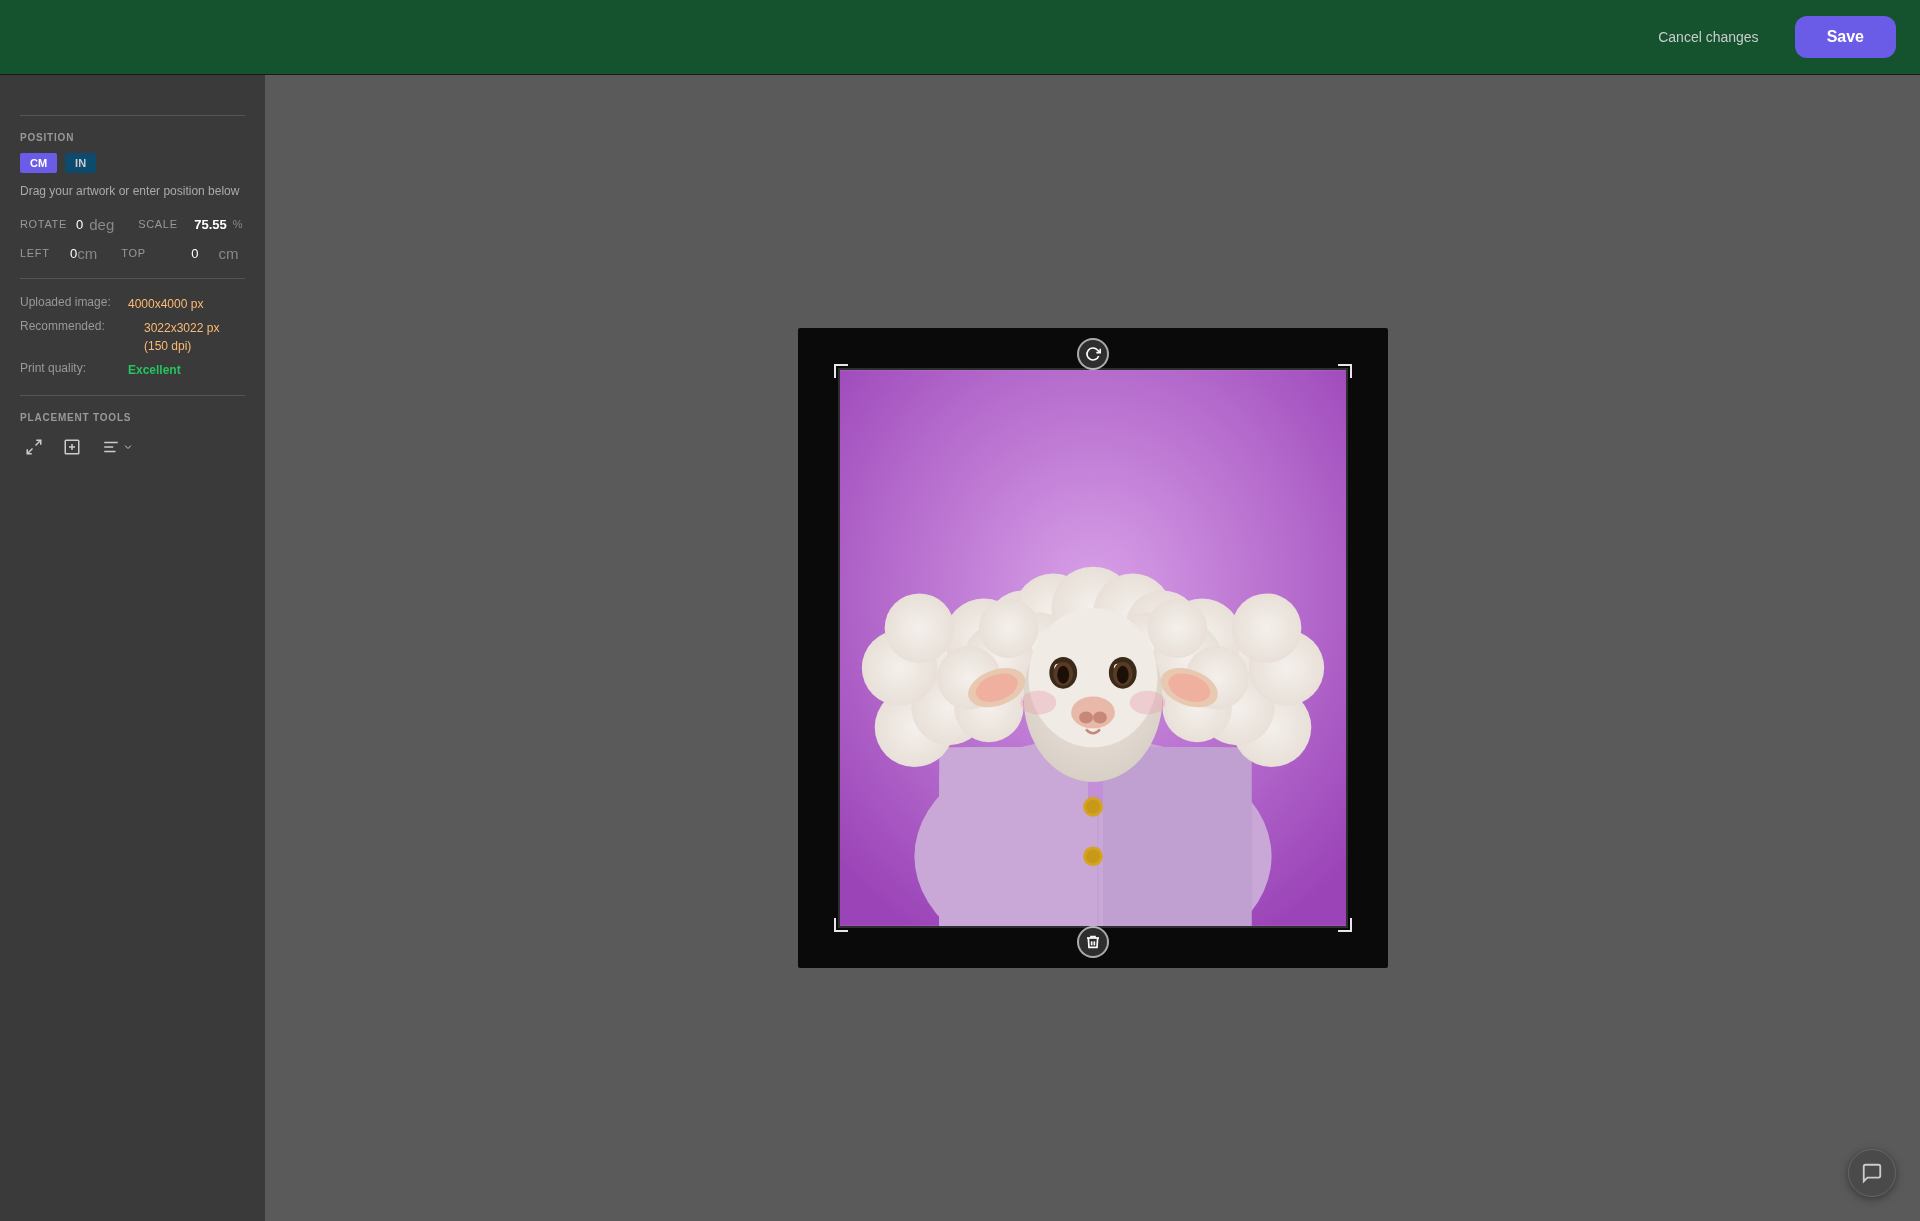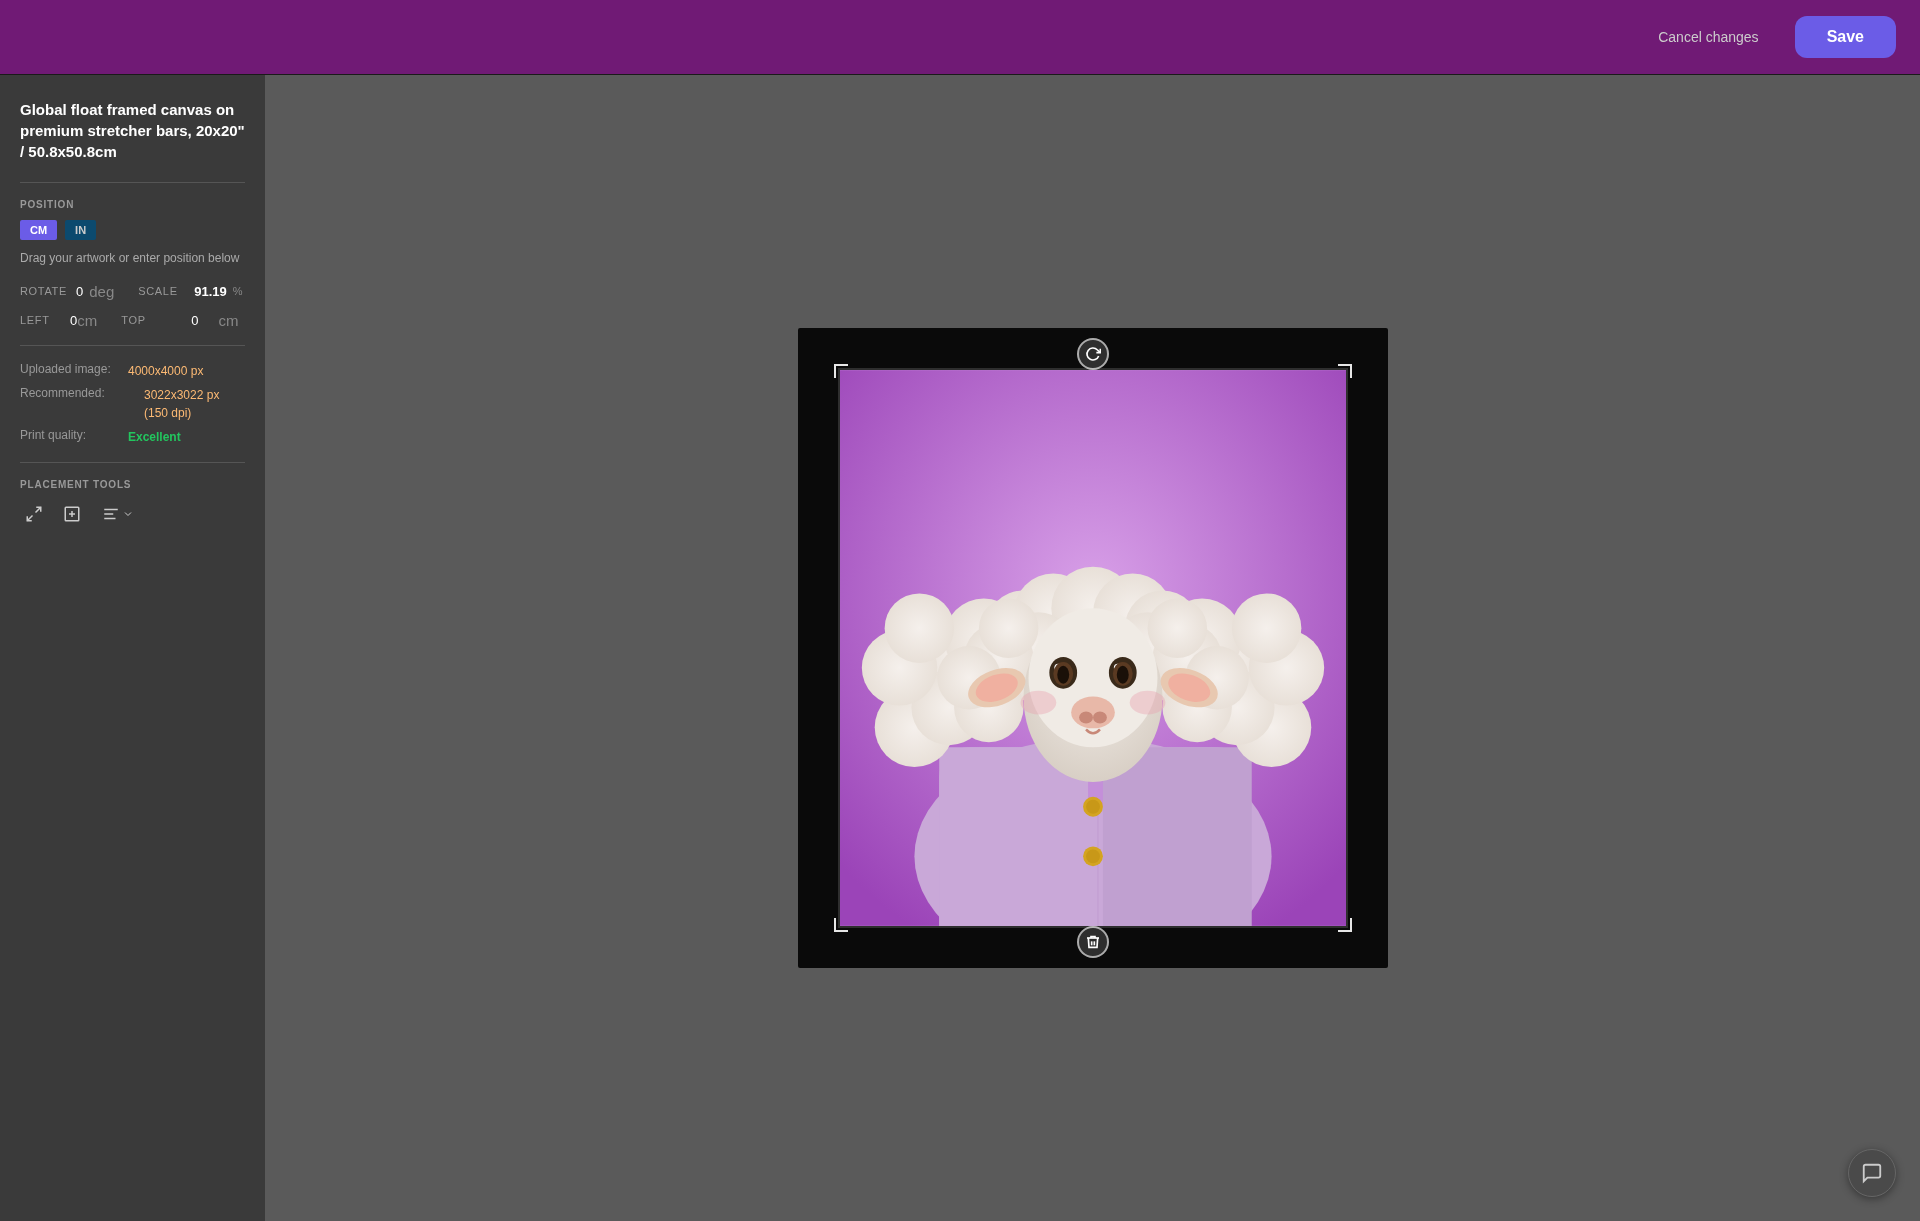--- a/index.html
+++ b/index.html
@@ -10,21 +10,21 @@
       background: #4a4a4a;
       font-family: -apple-system, BlinkMacSystemFont, 'Segoe UI', sans-serif;
       display: flex;
       flex-direction: column;
     }
 
     
     .header {
       width: 100%;
       height: 75px;
-      background: #701a75;
+      background: #14532d;
       display: flex;
       align-items: center;
       justify-content: flex-end;
       padding: 16px 24px;
       gap: 16px;
       flex-shrink: 0;
       border-bottom: 1px solid #1a1a1a;
     }
 
     .cancel-btn {
@@ -350,42 +350,40 @@
 
 <div class="header">
   <button class="cancel-btn">Cancel changes</button>
   <button class="save-btn">Save</button>
 </div>
 
 <div class="main">
 
   <div class="sidebar">
 
-    <div class="product-title">Global float framed canvas on premium stretcher bars, 20x20"
-/ 50.8x50.8cm</div>
     <div class="divider"></div>
 
     <div class="section-label">POSITION</div>
 
     <div class="position-controls">
       <button class="unit-btn active">CM</button>
       <button class="unit-btn inactive">IN</button>
     </div>
 
     <div class="position-hint">Drag your artwork or enter position below</div>
 
     <div class="row-flex">
       <div style="display:flex;align-items:center;gap:6px;">
         <span class="input-label">ROTATE</span>
         <span class="input-value">0</span>
         <span class="input-unit">deg</span>
       </div>
       <div style="display:flex;align-items:center;gap:6px;">
         <span class="input-label">SCALE</span>
-        <span class="scale-value">91.19</span>
+        <span class="scale-value">75.55</span>
         <span class="scale-unit">%</span>
       </div>
     </div>
 
     <div class="row-flex">
       <div style="display:flex;align-items:center;gap:0;">
         <span class="input-label">LEFT</span>
         <span class="input-value">0</span>
         <span class="input-unit">cm</span>
       </div>

